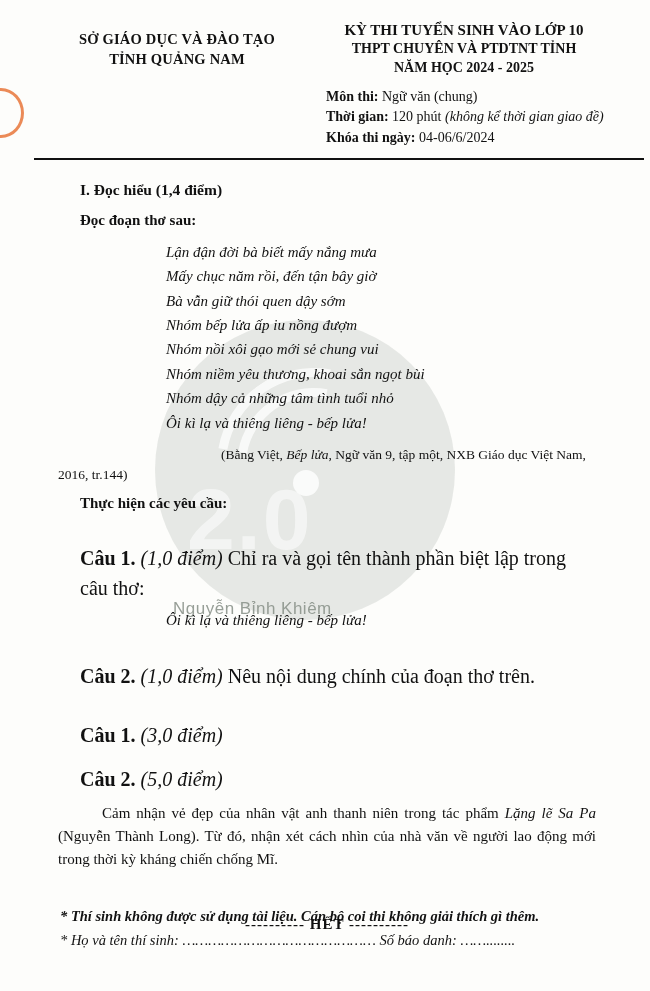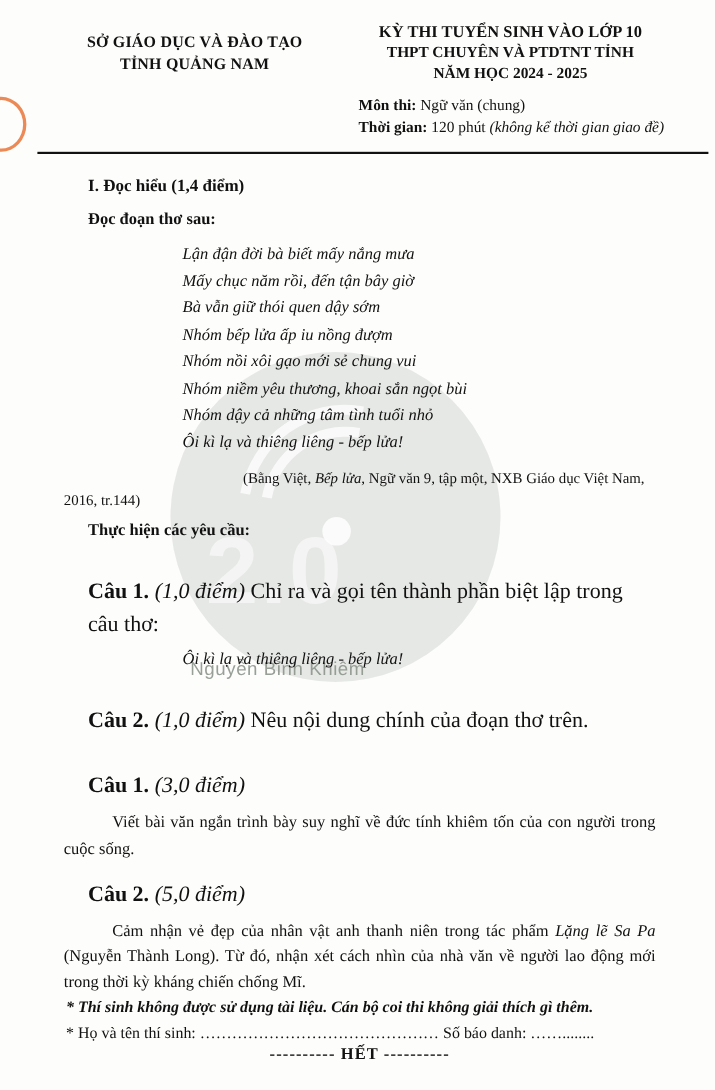--- a/index.html
+++ b/index.html
@@ -235,20 +235,21 @@
     box-sizing: border-box;
     z-index: 3;
   }
   .footer .f1 {
     font-style: italic;
     font-weight: 700;
     font-size: 14.5px;
     line-height: 1.7;
   }
   .footer .f2 {
+    font-style: italic;
     font-size: 14.5px;
     line-height: 1.7;
   }
 </style>
 </head>
 <body>
 
 <div class="page">
 
   <div class="corner-arc"></div>
@@ -277,20 +278,24 @@
         <div class="meta">
           <div>
             <span>Môn thi:</span>
             <span class="normal">Ngữ văn (chung)</span>
           </div>
           <div>
             <span>Thời gian:</span>
             <span class="normal">120 phút</span>
             <span class="it normal">(không kể thời gian giao đề)</span>
           </div>
+          <div>
+            <span>Khóa thi ngày:</span>
+            <span class="normal">04-06/6/2024</span>
+          </div>
         </div>
       </div>
     </div>
 
     <div class="rule"></div>
 
     <div class="body">
 
       <div class="sec-title">I. Đọc hiểu (1,4 điểm)</div>
       <div class="lead">Đọc đoạn thơ sau:</div>
@@ -324,21 +329,20 @@
         <b>Câu 2.</b>
         <i>(1,0 điểm)</i>
         <span>Nêu nội dung chính của đoạn thơ trên.</span>
       </div>
 
 
       <div class="q">
         <b>Câu 1.</b>
         <i>(3,0 điểm)</i>
       </div>
-      <div class="para">Viết bài văn ngắn trình bày suy nghĩ về đức tính khiêm tốn của con người trong cuộc sống.</div>
 
       <div class="q" style="margin-top:14px;">
         <b>Câu 2.</b>
         <i>(5,0 điểm)</i>
       </div>
       <div class="para"><span>Cảm nhận vẻ đẹp của nhân vật anh thanh niên trong tác phẩm </span><i>Lặng lẽ Sa Pa</i><span> (Nguyễn Thành Long). Từ đó, nhận xét cách nhìn của nhà văn về người lao động mới trong thời kỳ kháng chiến chống Mĩ.</span></div>
 
       <div class="end">---------- HẾT ----------</div>
     </div>
   </div>

